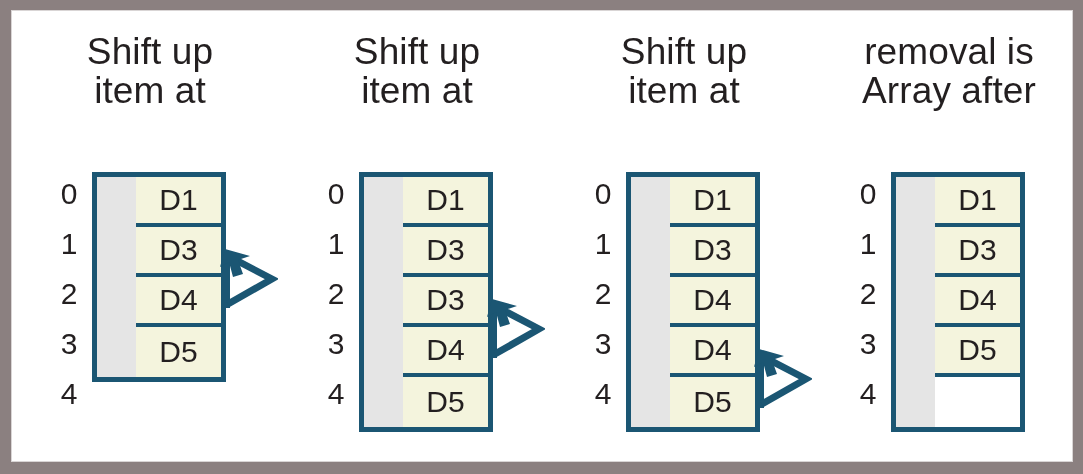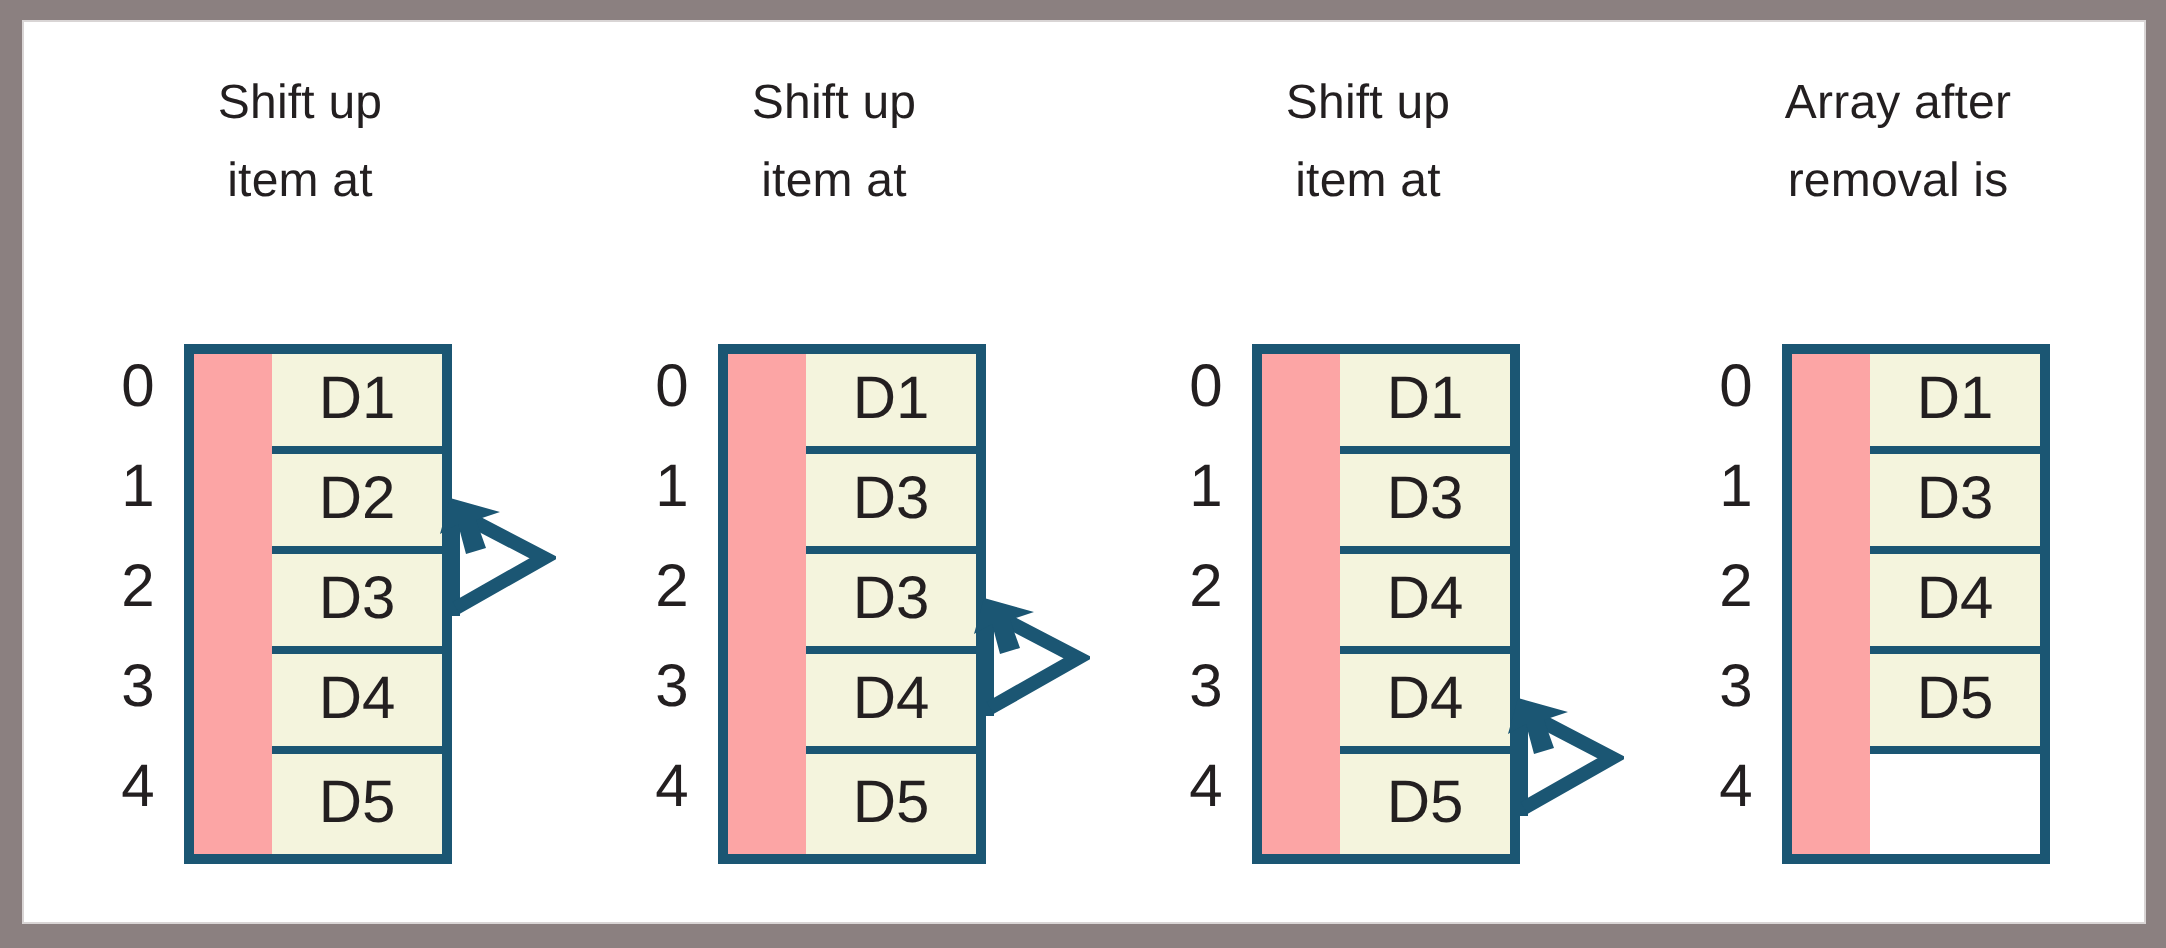--- a/index.html
+++ b/index.html
@@ -39,21 +39,21 @@
     width: 248px;
     height: 100%;
   }
 
   .heading {
     position: absolute;
     top: 21px;
     left: 0;
     width: 100%;
     text-align: center;
-    font-size: 24px;
+    font-size: 37px;
     line-height: 39px;
     color: #231f20;
     letter-spacing: 0.1px;
   }
   .heading .var {
     font-style: italic;
   }
 
   .array-wrap {
     position: absolute;
@@ -77,21 +77,21 @@
     text-align: center;
   }
 
   .array-box {
     position: absolute;
     top: 0;
     left: 66px;
     width: 134px;
     box-sizing: border-box;
     border: 5px solid #1b5673;
-    background: #fca5a5;
+    background: #e5e5e5;
     padding-left: 39px;
   }
   .cell {
     position: relative;
     height: 50px;
     box-sizing: border-box;
     background: #f4f4dd;
     border-bottom: 4px solid #1b5673;
     display: flex;
     align-items: center;
@@ -127,21 +127,20 @@
       <div class="array-wrap">
         <div class="index-col">
           <div class="index-cell">0</div>
           <div class="index-cell">1</div>
           <div class="index-cell">2</div>
           <div class="index-cell">3</div>
           <div class="index-cell">4</div>
         </div>
         <div class="array-box">
           <div class="cell">D1</div>
-          <div class="cell">D2</div>
           <div class="cell">D3</div>
           <div class="cell">D4</div>
           <div class="cell">D5</div>
         </div>
         <svg class="arrow" style="left:190px; top:74px;" viewBox="0 0 62 66">
           <path d="M10 62 L10 8 L14 8 L14 62 Z" fill="#1b5673"></path>
           <path d="M12 10 L56 33 L12 58" fill="none" stroke="#1b5673" stroke-width="7" stroke-linejoin="miter"></path>
           <path d="M9 3 L34 10 L22 14 L27 28 L17 31 L13 16 L4 21 Z" fill="#1b5673"></path>
         </svg>
       </div>
@@ -198,22 +197,22 @@
         <svg class="arrow" style="left:190px; top:174px;" viewBox="0 0 62 66">
           <path d="M10 62 L10 8 L14 8 L14 62 Z" fill="#1b5673"></path>
           <path d="M12 10 L56 33 L12 58" fill="none" stroke="#1b5673" stroke-width="7" stroke-linejoin="miter"></path>
           <path d="M9 3 L34 10 L22 14 L27 28 L17 31 L13 16 L4 21 Z" fill="#1b5673"></path>
         </svg>
       </div>
     </div>
 
     <div class="column" style="left:813px;">
       <div class="heading">
+        <div>removal is</div>
         <div>Array after</div>
-        <div>removal is</div>
       </div>
       <div class="array-wrap">
         <div class="index-col">
           <div class="index-cell">0</div>
           <div class="index-cell">1</div>
           <div class="index-cell">2</div>
           <div class="index-cell">3</div>
           <div class="index-cell">4</div>
         </div>
         <div class="array-box">

